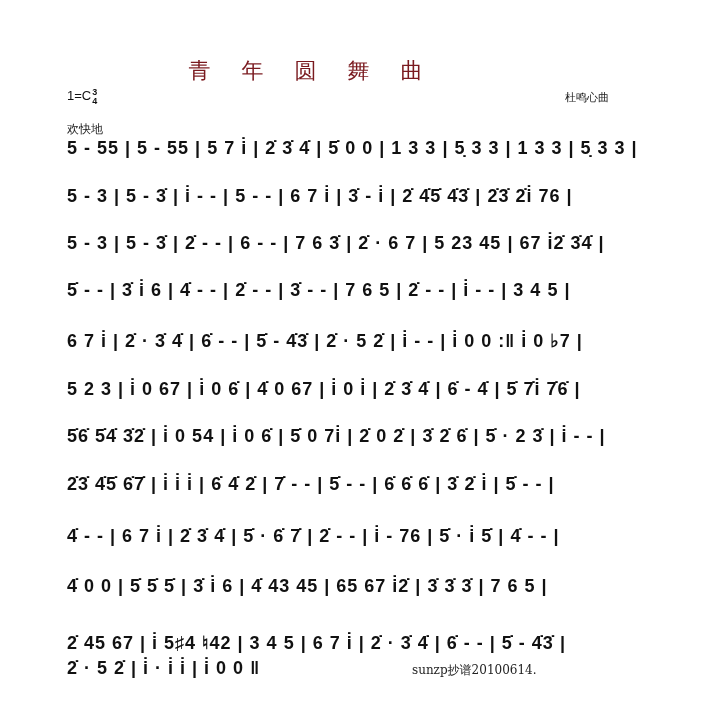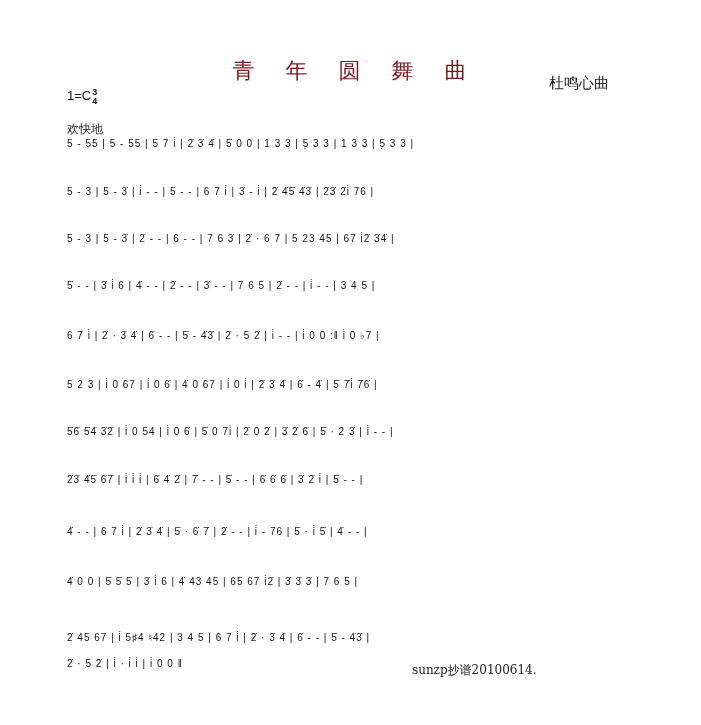--- a/index.html
+++ b/index.html
@@ -1,22 +1,22 @@
 <!DOCTYPE html>
 <html><head>
 <meta charset="utf-8">
 <style>
   html, body { margin:0; padding:0; background:#ffffff; }
   body { width:701px; height:725px; position:relative; overflow:hidden; font-family:"Liberation Sans", sans-serif; }
-  .title { position:absolute; left:0; width:623px; top:56px; text-align:center; font-family:"DejaVu Serif", serif; font-size:22px; color:#7a1a1f; letter-spacing:12px;padding-left:44px; }
+  .title { position:absolute; left:0; width:623px; top:56px; text-align:center; font-family:"DejaVu Serif", serif; font-size:22px; color:#7a1a1f; letter-spacing:12px; }
   .key { position:absolute; left:67px; top:88px; font-size:13px; color:#111; display:flex; align-items:flex-start; }
   .frac { display:inline-flex; flex-direction:column; font-size:9px; line-height:9px; font-weight:bold; margin-left:1px; text-align:center; }
-  .composer { position:absolute; right:92px; top:74px; font-family:"DejaVu Serif", serif; font-size:15px; color:#222; }
+  .composer { position:absolute; right:92px; top:90px; font-family:"DejaVu Serif", serif; font-size:11px; color:#222; }
   .tempo { position:absolute; left:67px; top:121px; font-family:"DejaVu Serif", serif; font-size:12px; color:#222; }
-  .line { position:absolute; left:67px; width:560px; font-weight:normal; font-size:10px; color:#111; white-space:pre; letter-spacing:1px; }
+  .line { position:absolute; left:67px; width:560px; font-weight:bold; font-size:18px; color:#111; white-space:pre; letter-spacing:1px; }
   .credit { position:absolute; left:412px; top:662px; font-family:"DejaVu Serif", serif; font-size:12px; color:#222; }
 </style>
 </head>
 <body>
 
 <div class="title">青 年 圆 舞 曲</div>
 
 <div class="key">
   <span>1=C</span>
   <span class="frac">

